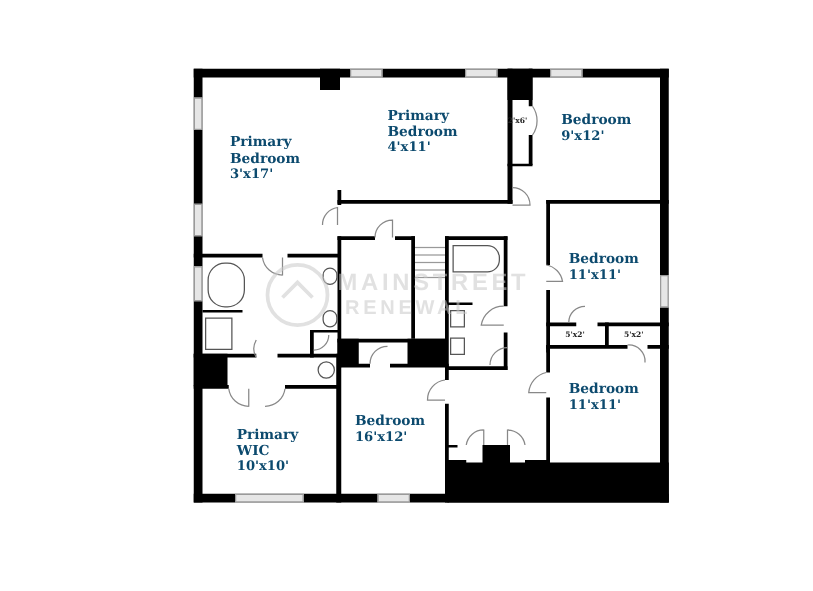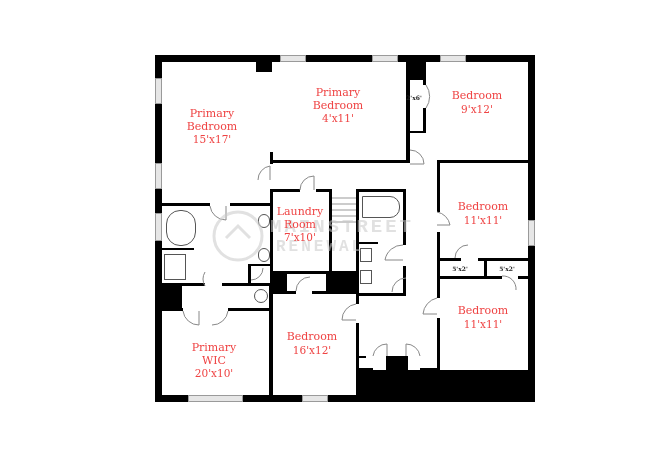--- a/index.html
+++ b/index.html
@@ -1,27 +1,27 @@
 <!DOCTYPE html>
 <html><head>
   <meta charset="utf-8">
   <style>
     html, body { margin: 0; padding: 0; background: #ffffff; }
     body { width: 650px; height: 473px; position: relative; overflow: hidden; font-family: "DejaVu Serif", "Liberation Serif", serif; }
     .plan { position: absolute; left: 0; top: 0; width: 650px; height: 473px; }
     .wall { position: absolute; background: #000; }
     .win { position: absolute; background: #e6e6e6; border: 1px solid #9a9a9a; box-sizing: border-box; }
-    .label { position: absolute; text-align: center; font-weight: normal; color: #ef4444; line-height: 1.15; white-space: nowrap; transform: translateX(-50%); }
+    .label { position: absolute; text-align: left; font-weight: bold; color: #0c4a6e; line-height: 1.15; white-space: nowrap; transform: translateX(-50%); }
     .label .name { font-size: 11px; display: block; }
     .label .dim { font-size: 10.5px; display: block; }
     .small-label { position: absolute; font-size: 6px; font-weight: bold; color: #222; transform: translate(-50%, -50%); white-space: nowrap; }
     .door { position: absolute; }
     .fixture { position: absolute; border: 1px solid #555; background: #fff; box-sizing: border-box; }
     .watermark { position: absolute; left: 210px; top: 208px; pointer-events: none; }
-    .wm-text { position: absolute; font-family: Liberation Mono, monospace; color: rgba(200,200,200,0.55); letter-spacing: 3px; font-weight: bold; white-space: nowrap; }
+    .wm-text { position: absolute; font-family: Liberation Sans, sans-serif; color: rgba(200,200,200,0.55); letter-spacing: 3px; font-weight: bold; white-space: nowrap; }
     .stairs { position: absolute; }
   </style>
 </head>
 <body>
 
 <div class="plan">
 
   <div class="wall" style="left:155px;top:55px;width:380px;height:7px;"></div>
   <div class="wall" style="left:155px;top:55px;width:7px;height:347px;"></div>
   <div class="wall" style="left:528px;top:55px;width:7px;height:347px;"></div>
@@ -163,55 +163,50 @@
       <circle cx="28" cy="28" r="24" fill="none" stroke="rgba(200,200,200,0.55)" stroke-width="3"></circle>
       <path d="M16 30 L28 18 L40 30" fill="none" stroke="rgba(200,200,200,0.55)" stroke-width="3"></path>
     </svg>
     <div class="wm-text" style="left:60px;top:8px;font-size:19px;">MAINSTREET</div>
     <div class="wm-text" style="left:66px;top:30px;font-size:16px;">RENEWAL</div>
   </div>
 
   <div class="label" style="left:212px;top:108px;">
     <span class="name">Primary</span>
     <span class="name">Bedroom</span>
-    <span class="dim">15'x17'</span>
+    <span class="dim">3'x17'</span>
   </div>
   <div class="label" style="left:338px;top:87px;">
     <span class="name">Primary</span>
     <span class="name">Bedroom</span>
     <span class="dim">4'x11'</span>
   </div>
   <div class="label" style="left:477px;top:90px;">
     <span class="name">Bedroom</span>
     <span class="dim">9'x12'</span>
   </div>
   <div class="small-label" style="left:414px;top:97px;">2'x6'</div>
 
-  <div class="label" style="left:300px;top:206px;">
-    <span class="name">Laundry</span>
-    <span class="name">Room</span>
-    <span class="dim">7'x10'</span>
-  </div>
 
   <div class="label" style="left:483px;top:201px;">
     <span class="name">Bedroom</span>
     <span class="dim">11'x11'</span>
   </div>
   <div class="small-label" style="left:460px;top:268px;">5'x2'</div>
   <div class="small-label" style="left:507px;top:268px;">5'x2'</div>
 
   <div class="label" style="left:483px;top:305px;">
     <span class="name">Bedroom</span>
     <span class="dim">11'x11'</span>
   </div>
 
   <div class="label" style="left:214px;top:342px;">
     <span class="name">Primary</span>
     <span class="name">WIC</span>
-    <span class="dim">20'x10'</span>
+    <span class="dim">10'x10'</span>
   </div>
 
   <div class="label" style="left:312px;top:331px;">
     <span class="name">Bedroom</span>
     <span class="dim">16'x12'</span>
   </div>
 
 </div>
 
 </body></html>

